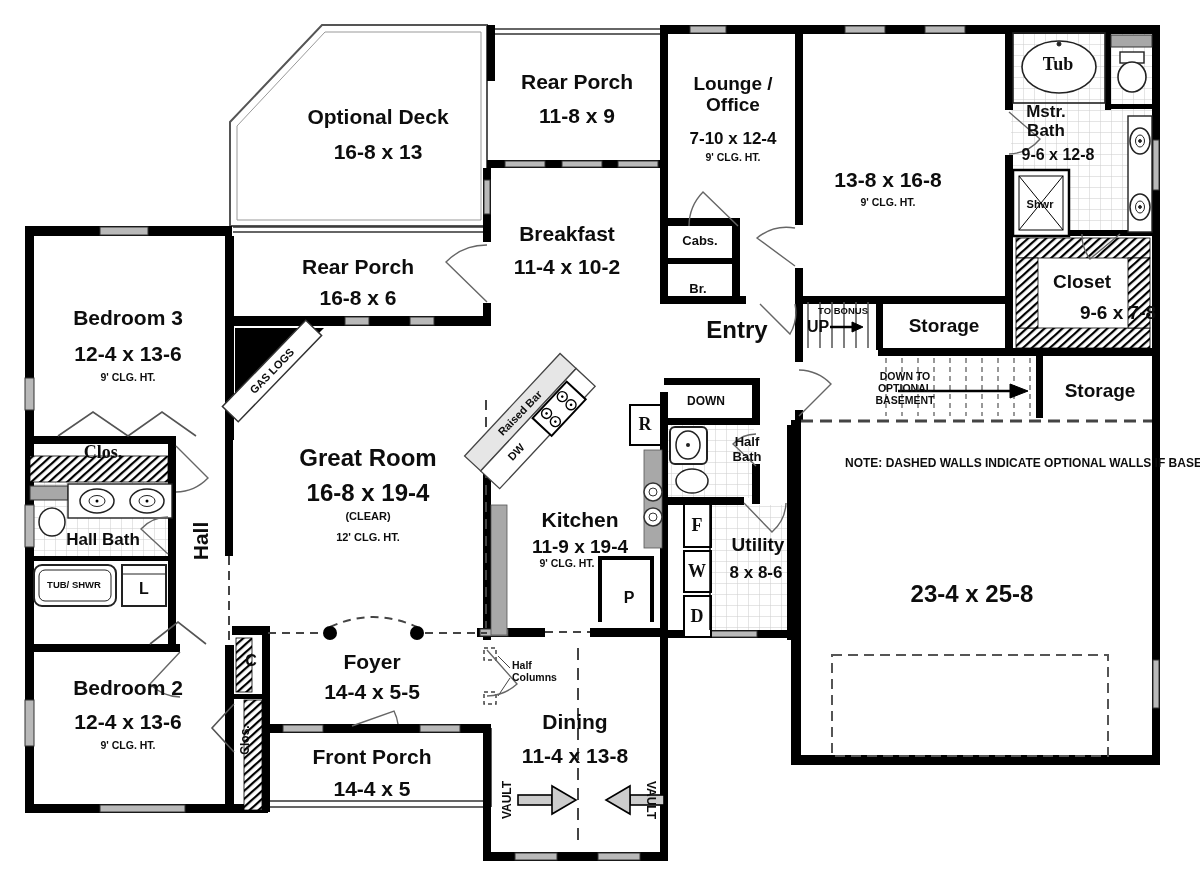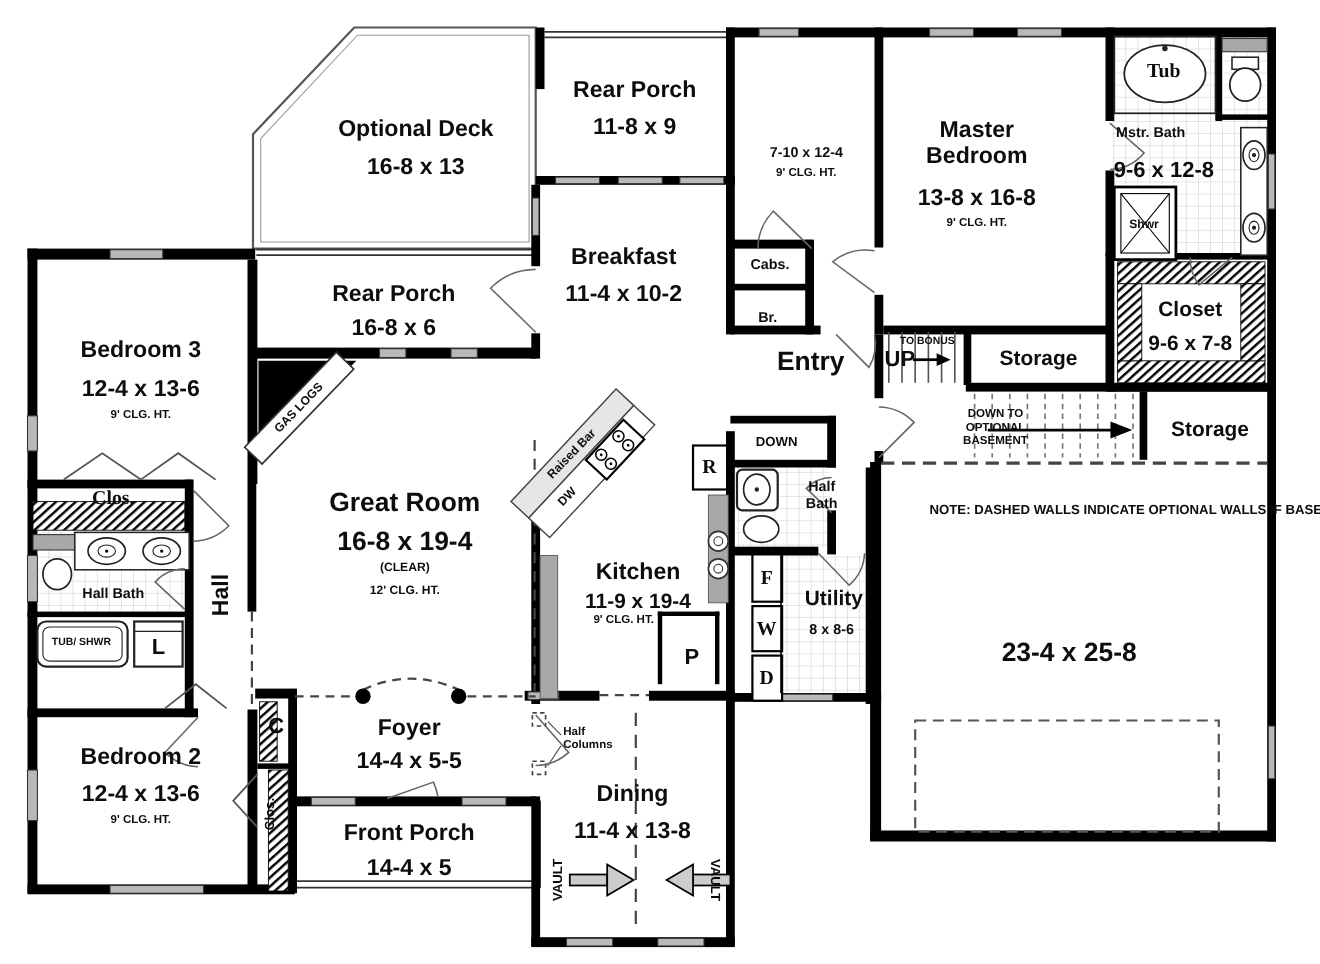--- a/index.html
+++ b/index.html
@@ -6,21 +6,21 @@
   #plan{position:relative;width:1200px;height:876px;background:#fff;overflow:hidden;
         font-family:"Liberation Sans","DejaVu Sans",sans-serif;color:#111;}
   #plan svg{position:absolute;left:0;top:0;}
   .lbl{position:absolute;transform:translate(-50%,-50%);font-weight:bold;color:#0d0d0d;
        white-space:nowrap;text-align:center;line-height:1.12;}
   .wrap{white-space:normal;}
   .rot90{transform:translate(-50%,-50%) rotate(-90deg);}
   .rot90cw{transform:translate(-50%,-50%) rotate(90deg);}
   .diag{transform:translate(-50%,-50%) rotate(-46deg);}
   .t27{font-size:27px;} .t24{font-size:24px;} .t21{font-size:21px;} .t19{font-size:19px;}
-  .t17{font-size:13px;} .t15{font-size:20px;} .t14{font-size:18px;font-family:Liberation Serif, serif;} .t13{font-size:13px;}
+  .t17{font-size:17px;} .t15{font-size:16px;} .t14{font-size:18px;font-family:Liberation Serif, serif;} .t13{font-size:13px;}
   .t12{font-size:12px;} .t11{font-size:11px;} .t10{font-size:10.5px;} .t9{font-size:9.5px;}
   .note{transform:none;text-align:left;line-height:1.35;}
   .la{transform:none;text-align:left;}
 </style>
 </head>
 <body>
 
 <div id="plan">
 <svg width="1200" height="876" viewBox="0 0 1200 876">
   <defs>
@@ -341,34 +341,34 @@
     <polygon points="630,786 630,814 606,800"></polygon>
   </g>
 </svg>
 
   <div class="lbl t21" style="left:378px;top:117px">Optional Deck</div>
   <div class="lbl t21" style="left:378px;top:152px">16-8 x 13</div>
 
   <div class="lbl t21" style="left:577px;top:82px">Rear Porch</div>
   <div class="lbl t21" style="left:577px;top:116px">11-8 x 9</div>
 
+  <div class="lbl t19 wrap" style="left:733px;top:94px;width:120px">Lounge / Office</div>
   <div class="lbl t17" style="left:733px;top:139px">7-10 x 12-4</div>
   <div class="lbl t10" style="left:733px;top:158px">9' CLG. HT.</div>
 
-  <div class="lbl t21 wrap" style="left:888px;top:130px;width:130px">Master Bedroom</div>
   <div class="lbl t21" style="left:888px;top:180px">13-8 x 16-8</div>
   <div class="lbl t10" style="left:888px;top:203px">9' CLG. HT.</div>
 
   <div class="lbl t14" style="left:1058px;top:64px">Tub</div>
   <div class="lbl t17 wrap" style="left:1046px;top:121px;width:66px">Mstr. Bath</div>
   <div class="lbl t15" style="left:1058px;top:155px">9-6 x 12-8</div>
   <div class="lbl t11" style="left:1040px;top:204px">Shwr</div>
 
   <div class="lbl t19" style="left:1082px;top:282px">Closet</div>
-  <div class="lbl t19" style="left:1082px;top:313px">9-6 x 7-8</div>
+  <div class="lbl t19" style="left:1118px;top:313px">9-6 x 7-8</div>
 
   <div class="lbl t19" style="left:944px;top:326px">Storage</div>
   <div class="lbl t19" style="left:1100px;top:391px">Storage</div>
 
   <div class="lbl t9" style="left:843px;top:311px">TO BONUS</div>
   <div class="lbl t15" style="left:818px;top:327px">UP</div>
   <div class="lbl t10 wrap" style="left:905px;top:389px;width:94px">DOWN TO OPTIONAL BASEMENT</div>
 
   <div class="lbl t21" style="left:128px;top:318px">Bedroom 3</div>
   <div class="lbl t21" style="left:128px;top:354px">12-4 x 13-6</div>

